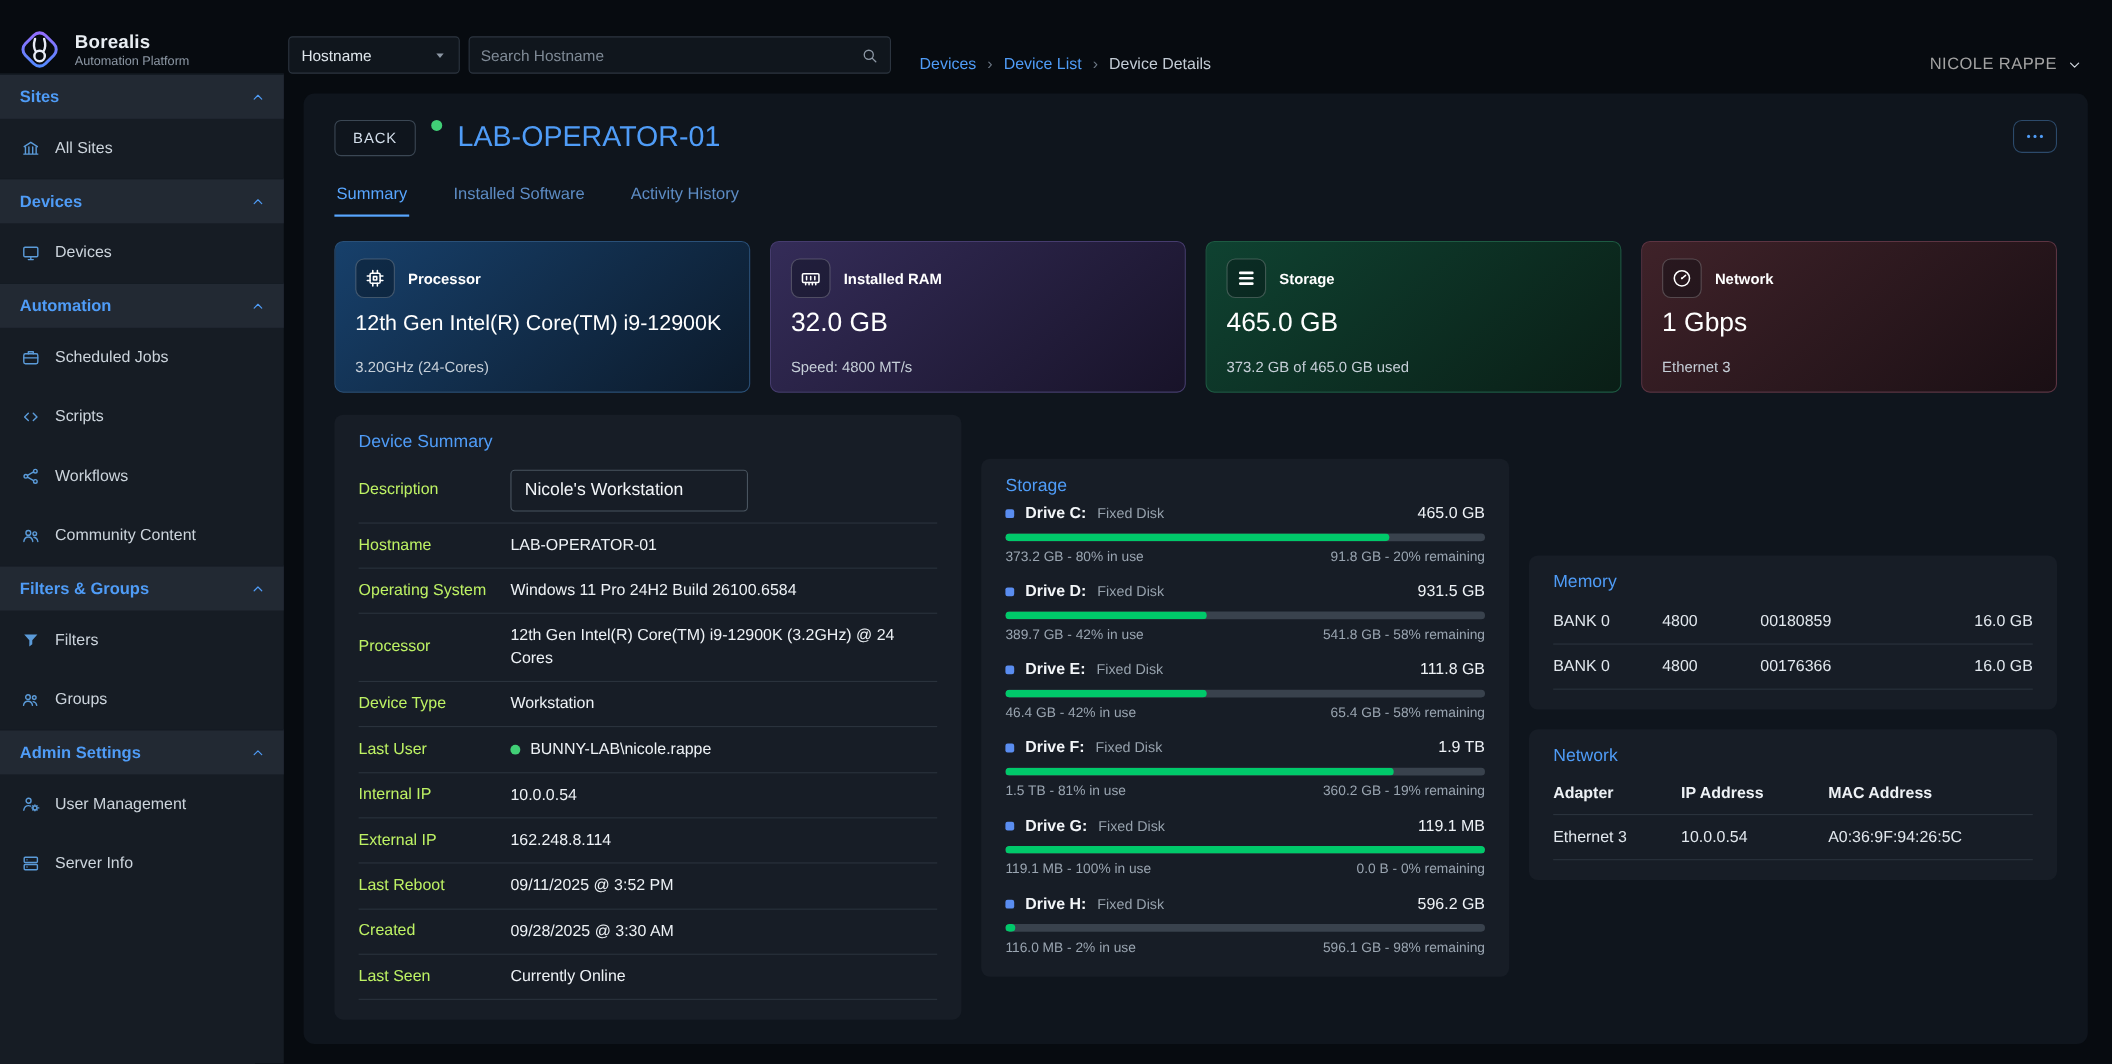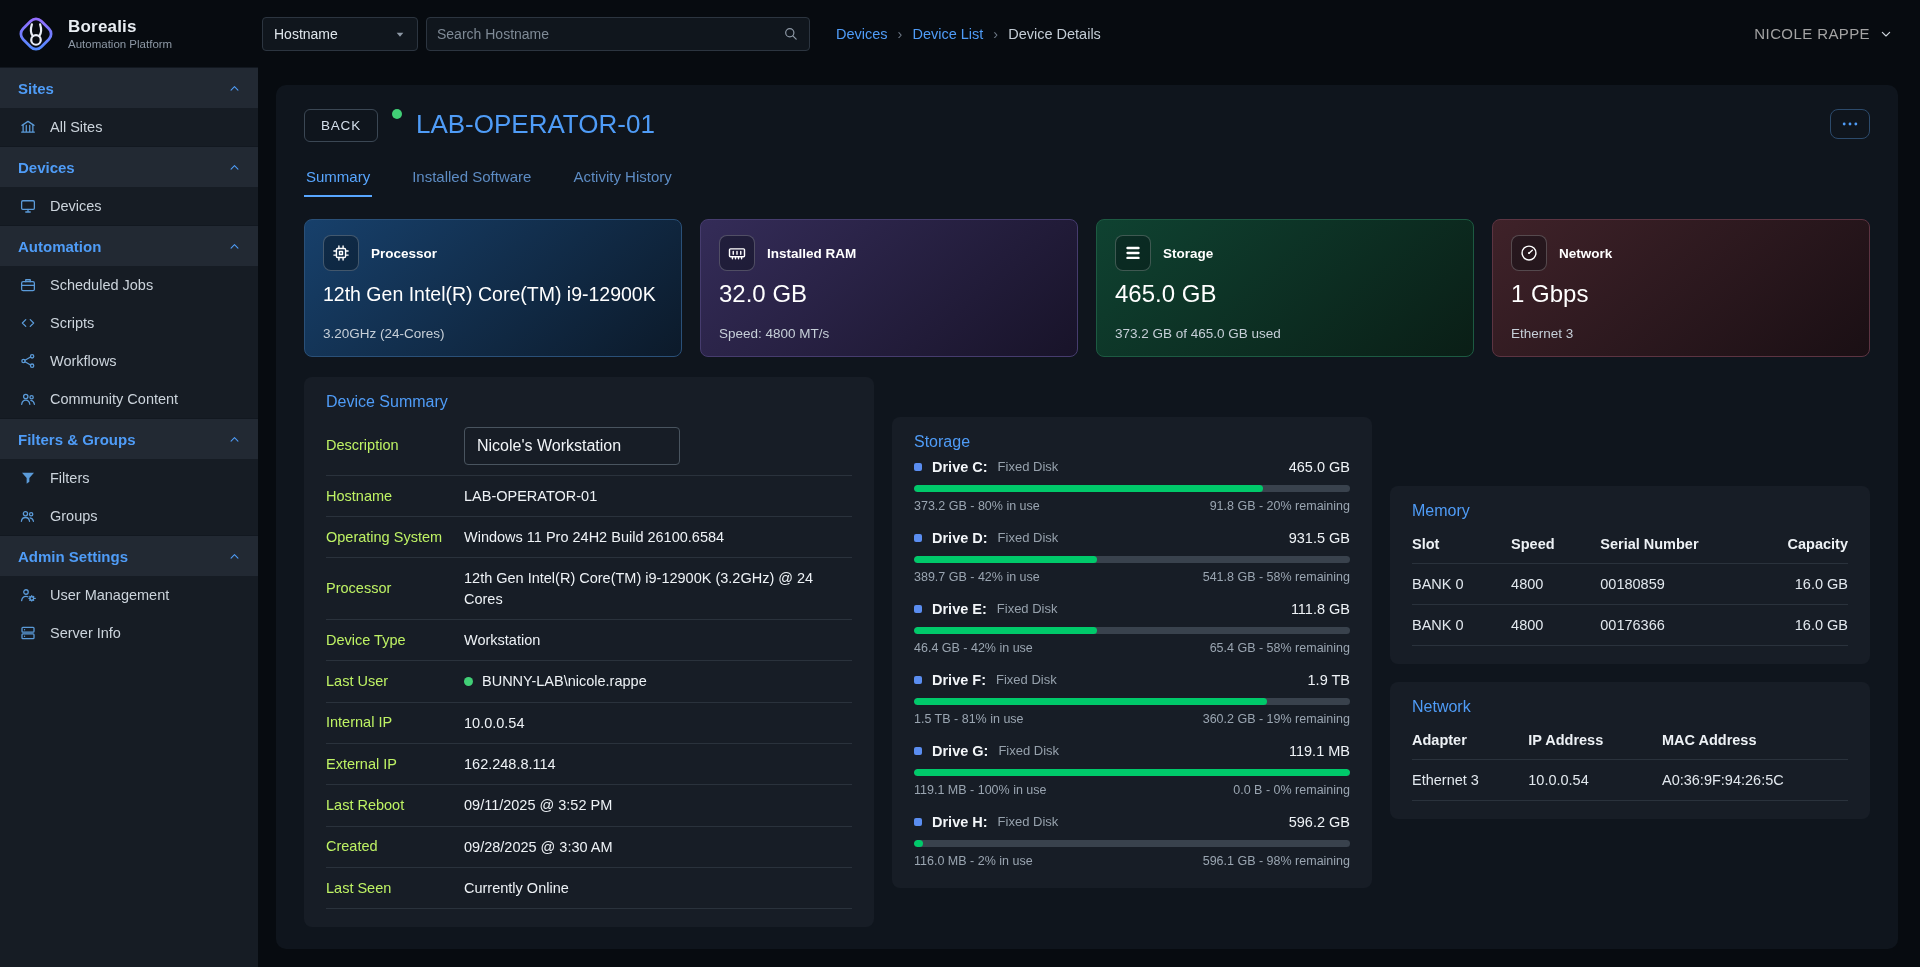--- a/index.html
+++ b/index.html
@@ -13,21 +13,21 @@
     --line:#2a323c;
     --txt:#e8edf2;
     --txt2:#9aa6b2;
   }
   html,body{width:1920px;height:967px;overflow:hidden}
   body{background:var(--page-bg);color:var(--txt);font-family:"Liberation Sans",sans-serif;font-size:14.5px}
   button,input{font-family:inherit}
   .app{display:flex;flex-direction:column;height:100%}
 
   
-  .topbar{height:67px;flex:0 0 67px;display:flex;align-items:center}
+  .topbar{height:67px;flex:0 0 67px;display:flex;align-items:flex-end}
   .brand{width:258px;flex:0 0 258px;display:flex;align-items:center;gap:10px;padding-left:14px}
   .brand-name{font-size:17px;font-weight:bold;letter-spacing:.2px}
   .brand-sub{font-size:11.5px;color:#8d98a5;margin-top:1px}
   .filter-select{width:156px;height:34px;margin-left:4px;border:1px solid #2c3540;border-radius:4px;background:#10161d;
     display:flex;align-items:center;justify-content:space-between;padding:0 9px 0 11px;font-size:14px;color:#dfe6ec;cursor:pointer}
   .search{margin-left:8px;width:384px;height:34px;border:1px solid #2c3540;border-radius:4px;background:#10161d;
     display:flex;align-items:center;padding:0 10px}
   .search-input{flex:1;background:transparent;border:0;outline:0;color:var(--txt);font-size:14px}
   .search-input::placeholder{color:#7f8a96}
   .icon-span{display:flex;color:#8d98a5}
@@ -38,21 +38,21 @@
   .flex-spacer{flex:1}
   .user{display:flex;align-items:center;gap:8px;margin-right:26px;font-size:15px;letter-spacing:.4px;color:#a3a3a3;cursor:pointer}
   .user .icon-span{color:#cfd6dd}
 
   
   .body{flex:1;display:flex;min-height:0}
   .sidebar{width:258px;flex:0 0 258px;background:#161c24}
   .side-section-header{height:41px;background:#222933;border-top:1px solid #121820;display:flex;align-items:center;
     justify-content:space-between;padding:0 16px 0 18px;color:var(--accent);font-weight:bold;font-size:15px;cursor:pointer}
   .chev{display:flex;color:var(--accent)}
-  .side-item{height:38px;display:flex;align-items:center;gap:12px;padding:0 18px;color:#ccd4dc;font-size:14.5px;cursor:pointer}
+  .side-item{height:54px;display:flex;align-items:center;gap:12px;padding:0 18px;color:#ccd4dc;font-size:14.5px;cursor:pointer}
   .side-icon{width:20px;display:flex;justify-content:center;color:#5b9bd9}
 
   .main{flex:1;min-width:0;padding:18px 22px 18px 18px}
   .content-card{background:var(--card-bg);border-radius:10px;height:100%;padding:24px 28px;display:flex;flex-direction:column;overflow:hidden}
 
   
   .title-row{display:flex;align-items:flex-start;gap:14px}
   .back-btn{background:transparent;border:1px solid #3b4754;border-radius:6px;color:#d3deea;font-size:13.5px;
     letter-spacing:.8px;padding:8px 16px;cursor:pointer}
   .status-dot{width:10px;height:10px;border-radius:50%;background:var(--online)}
@@ -565,26 +565,20 @@
         <span>116.0 MB - 2% in use</span>
         <span>596.1 GB - 98% remaining</span>
       </div>
     </div>
               </div>
           </section>
 
           <div class="right-col">
             <section class="panel">
               <h2 class="panel-title">Memory</h2>
-              <div class="tbl-head" style="grid-template-columns: 1fr 0.9fr 1.5fr 1fr;">
-                  <div class="tbl-th">Slot</div>
-                  <div class="tbl-th">Speed</div>
-                  <div class="tbl-th">Serial Number</div>
-                  <div class="tbl-th right">Capacity</div>
-                </div>
               <div class="tbl-body">
                   <div class="tbl-row" style="grid-template-columns: 1fr 0.9fr 1.5fr 1fr;">
                     <div class="tbl-td">BANK 0</div>
                     <div class="tbl-td">4800</div>
                     <div class="tbl-td">00180859</div>
                     <div class="tbl-td right">16.0 GB</div>
                   </div>
                   <div class="tbl-row" style="grid-template-columns: 1fr 0.9fr 1.5fr 1fr;">
                     <div class="tbl-td">BANK 0</div>
                     <div class="tbl-td">4800</div>

